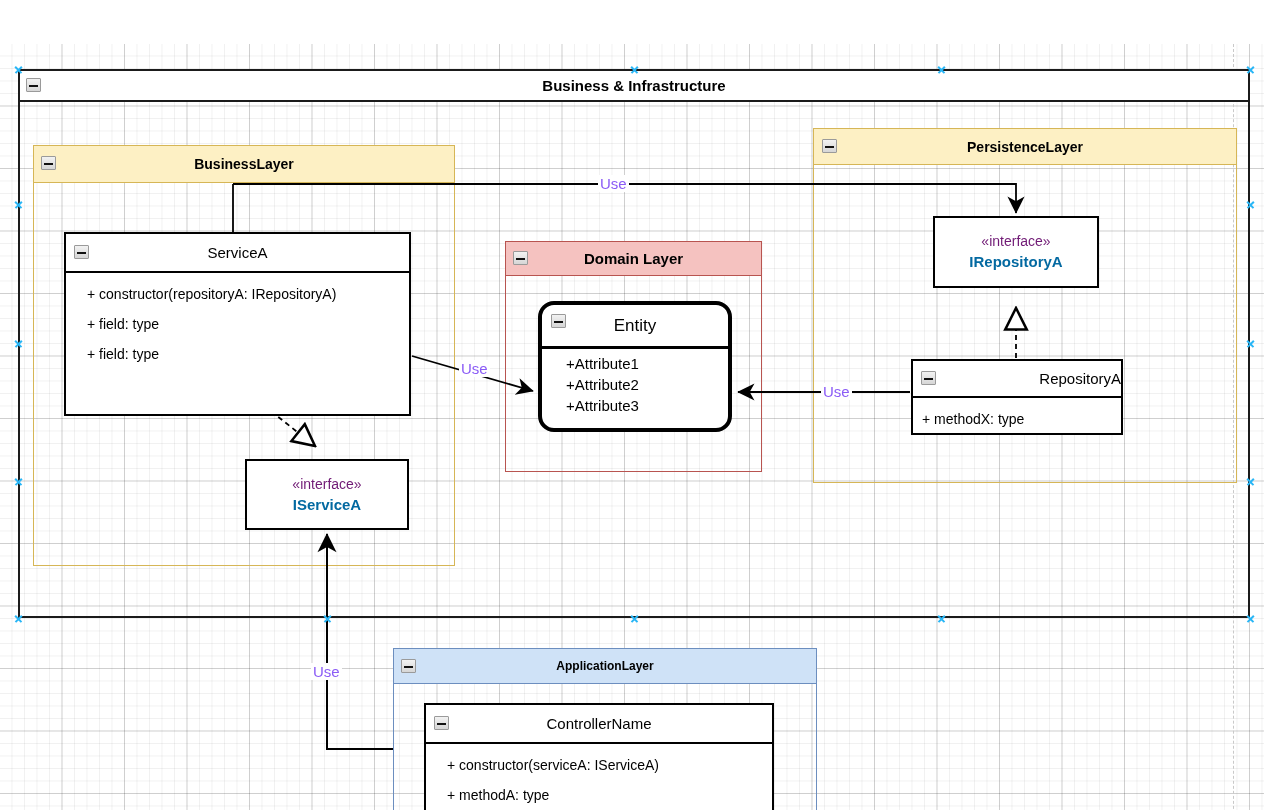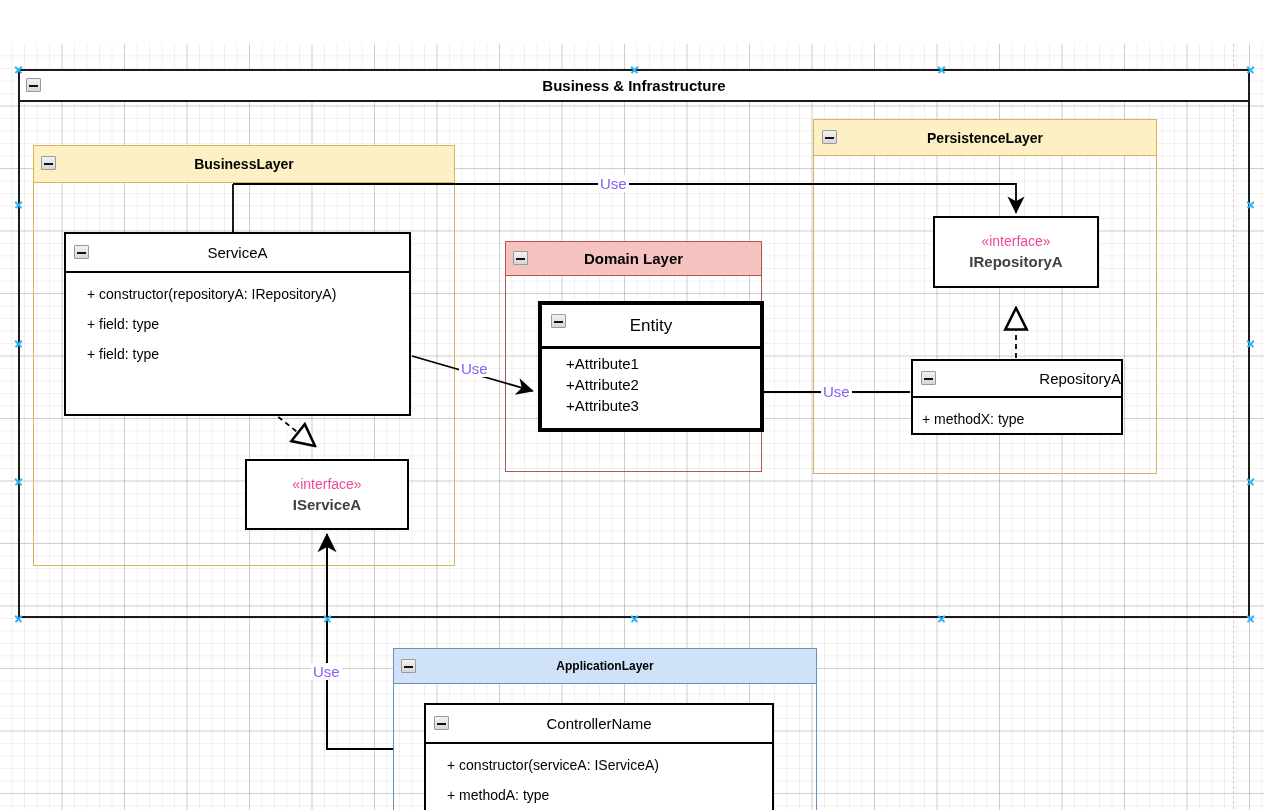--- a/index.html
+++ b/index.html
@@ -93,21 +93,21 @@
     border:1px solid #d6b656;
     font-size:14px;
   }
   #business > .body{
     top:38px;
     border:1px solid #d6b656;
     border-top:none;
   }
 
   
-  #persistence{ left:813px; top:75px; width:344px; height:355px; }
+  #persistence{ left:813px; top:84px; width:424px; height:355px; }
   #persistence > .hdr{
     height:37px;
     background:#fdf0c4;
     border:1px solid #d6b656;
     font-size:14px;
   }
   #persistence > .body{
     top:37px;
     border:1px solid #d6b656;
     border-top:none;
@@ -172,25 +172,25 @@
   
   #repositoryA{ left:911px; top:315px; width:212px; height:76px; }
   #repositoryA .name{height:37px;justify-content:flex-end;}
   #repositoryA .member{padding:7px 0 7px 9px;}
   
   #controllerName{ left:424px; top:659px; width:350px; height:119px; }
 
   
   #entity{
     position:absolute;
-    left:538px; top:257px; width:226px; height:131px;
+    left:538px; top:257px; width:194px; height:131px;
     box-sizing:border-box;
     background:#ffffff;
     border:4px solid #000;
-    border-radius:0;
+    border-radius:16px;
   }
   #entity .name{
     position:relative;
     height:41px;
     display:flex;align-items:center;justify-content:center;
     font-size:17px;color:#000;
     border-bottom:3px solid #000;
   }
   #entity .attrs{ padding:4px 0 0 24px; }
   #entity .attr{
@@ -201,22 +201,22 @@
 
   
   .iface{
     position:absolute;
     box-sizing:border-box;
     background:#ffffff;
     border:2px solid #000;
     display:flex;flex-direction:column;
     align-items:center;justify-content:center;
   }
-  .iface .stereo{ font-size:14px;color:#ec4899;line-height:19px;text-align:right; }
-  .iface .iname{ font-size:15px;font-weight:bold;color:#404040;line-height:21px; }
+  .iface .stereo{ font-size:14px;color:#701a75;line-height:19px;text-align:right; }
+  .iface .iname{ font-size:15px;font-weight:bold;color:#0369a1;line-height:21px; }
   #iserviceA{ left:245px; top:415px; width:164px; height:71px; }
   #irepositoryA{ left:933px; top:172px; width:166px; height:72px; }
 
   
   #links{ position:absolute;left:0;top:0;width:1264px;height:810px; pointer-events:none; }
 
   
   .elabel{
     position:absolute;
     font-size:15px;color:#8b5cf6;

